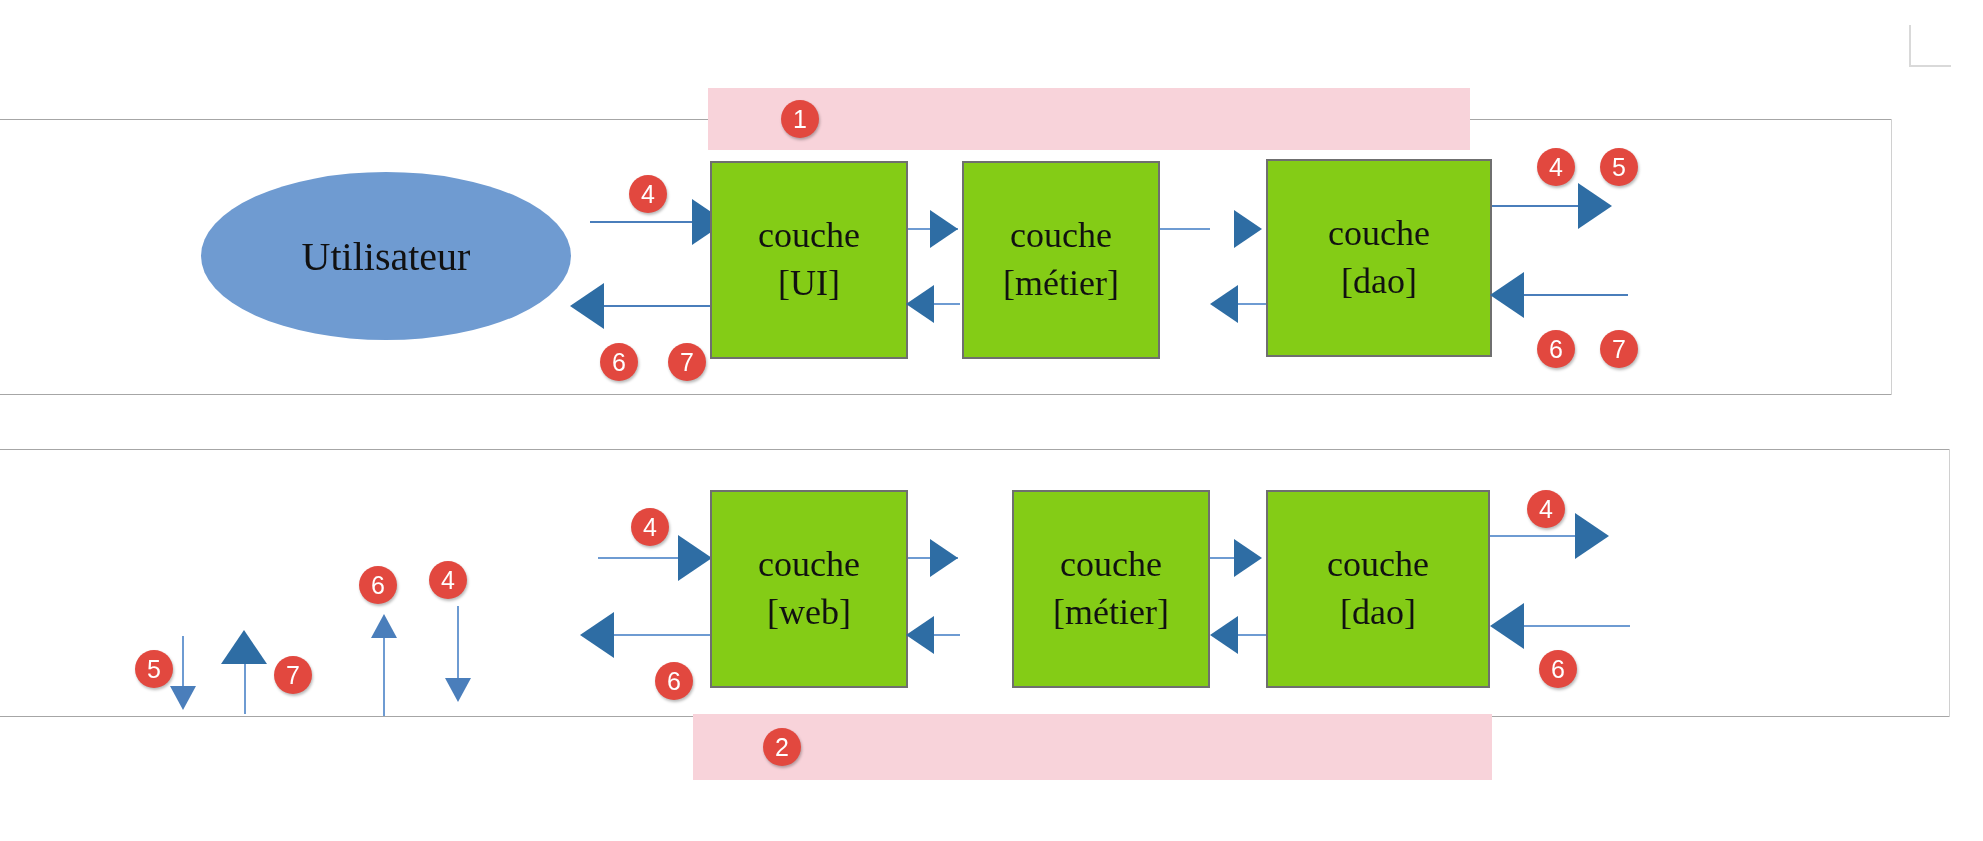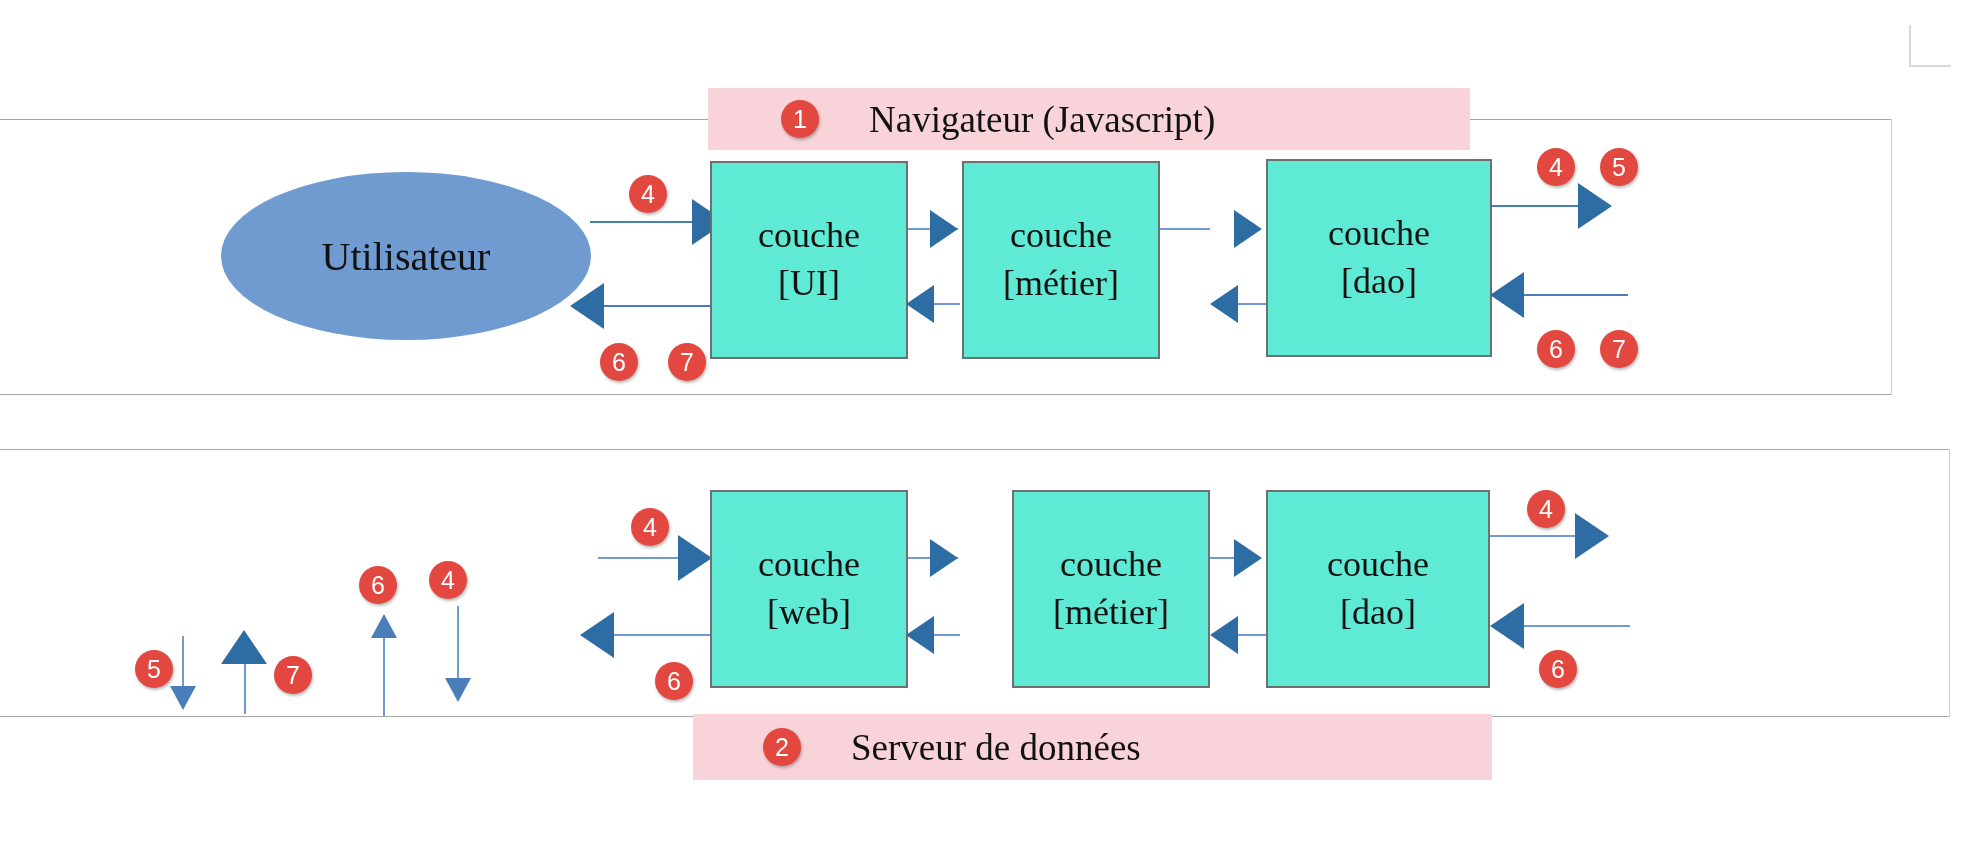--- a/index.html
+++ b/index.html
@@ -47,21 +47,21 @@
     white-space: nowrap;
   }
   .band-label {
     color: #111111;
     font-size: 37px;
     line-height: 1;
   }
   
   .layer-box {
     position: absolute;
-    background: #5eead4;
+    background: #84cc16;
     border: 2px solid #6f6f6f;
     box-sizing: border-box;
     display: flex;
     flex-direction: column;
     align-items: center;
     justify-content: center;
     color: #111111;
     font-size: 36px;
     line-height: 1.32;
   }
@@ -163,24 +163,23 @@
   <div class="hrule" style="left:0px;top:119px;width:1892px;"></div>
   <div class="hrule" style="left:0px;top:394px;width:1892px;"></div>
   <div class="vrule" style="left:1891px;top:119px;height:276px;"></div>
 
   <div class="hrule" style="left:0px;top:449px;width:1950px;"></div>
   <div class="hrule" style="left:0px;top:716px;width:1950px;"></div>
   <div class="vrule" style="left:1949px;top:449px;height:268px;"></div>
 
   <div class="band" style="left:708px;top:88px;width:762px;height:62px;">
     <div class="badge" style="position:relative;left:73px;top:0px;">1</div>
-    <div class="band-label" style="margin-left:123px;">Navigateur (Javascript)</div>
-  </div>
-
-  <div class="ellipse" style="left:221px;top:172px;width:370px;height:168px;">
+  </div>
+
+  <div class="ellipse" style="left:201px;top:172px;width:370px;height:168px;">
     <span>Utilisateur</span>
   </div>
 
   <div class="hline" style="left:590px;top:221px;width:110px;"></div>
   <div class="arrow arrow-right" style="left:692px;top:199px;"></div>
   <div class="badge" style="left:629px;top:175px;">4</div>
 
   <div class="hline" style="left:602px;top:305px;width:110px;"></div>
   <div class="arrow arrow-left" style="left:570px;top:283px;"></div>
   <div class="badge" style="left:600px;top:343px;">6</div>
@@ -217,21 +216,20 @@
   <div class="badge" style="left:1600px;top:148px;">5</div>
 
   <div class="hline" style="left:1520px;top:294px;width:108px;"></div>
   <div class="arrow arrow-left" style="left:1490px;top:272px;"></div>
   <div class="badge" style="left:1537px;top:330px;">6</div>
   <div class="badge" style="left:1600px;top:330px;">7</div>
 
 
   <div class="band" style="left:693px;top:714px;width:799px;height:66px;">
     <div class="badge" style="position:relative;left:70px;">2</div>
-    <div class="band-label" style="margin-left:120px;">Serveur de données</div>
   </div>
 
   <div class="vline thinline" style="left:182px;top:636px;height:70px;"></div>
   <div class="arrow arrow-thin arrow-down" style="left:170px;top:686px;"></div>
   <div class="badge" style="left:135px;top:650px;">5</div>
 
   <div class="vline thinline" style="left:244px;top:636px;height:78px;"></div>
   <div class="arrow arrow-up" style="left:221px;top:630px;"></div>
   <div class="badge" style="left:274px;top:656px;">7</div>
 

